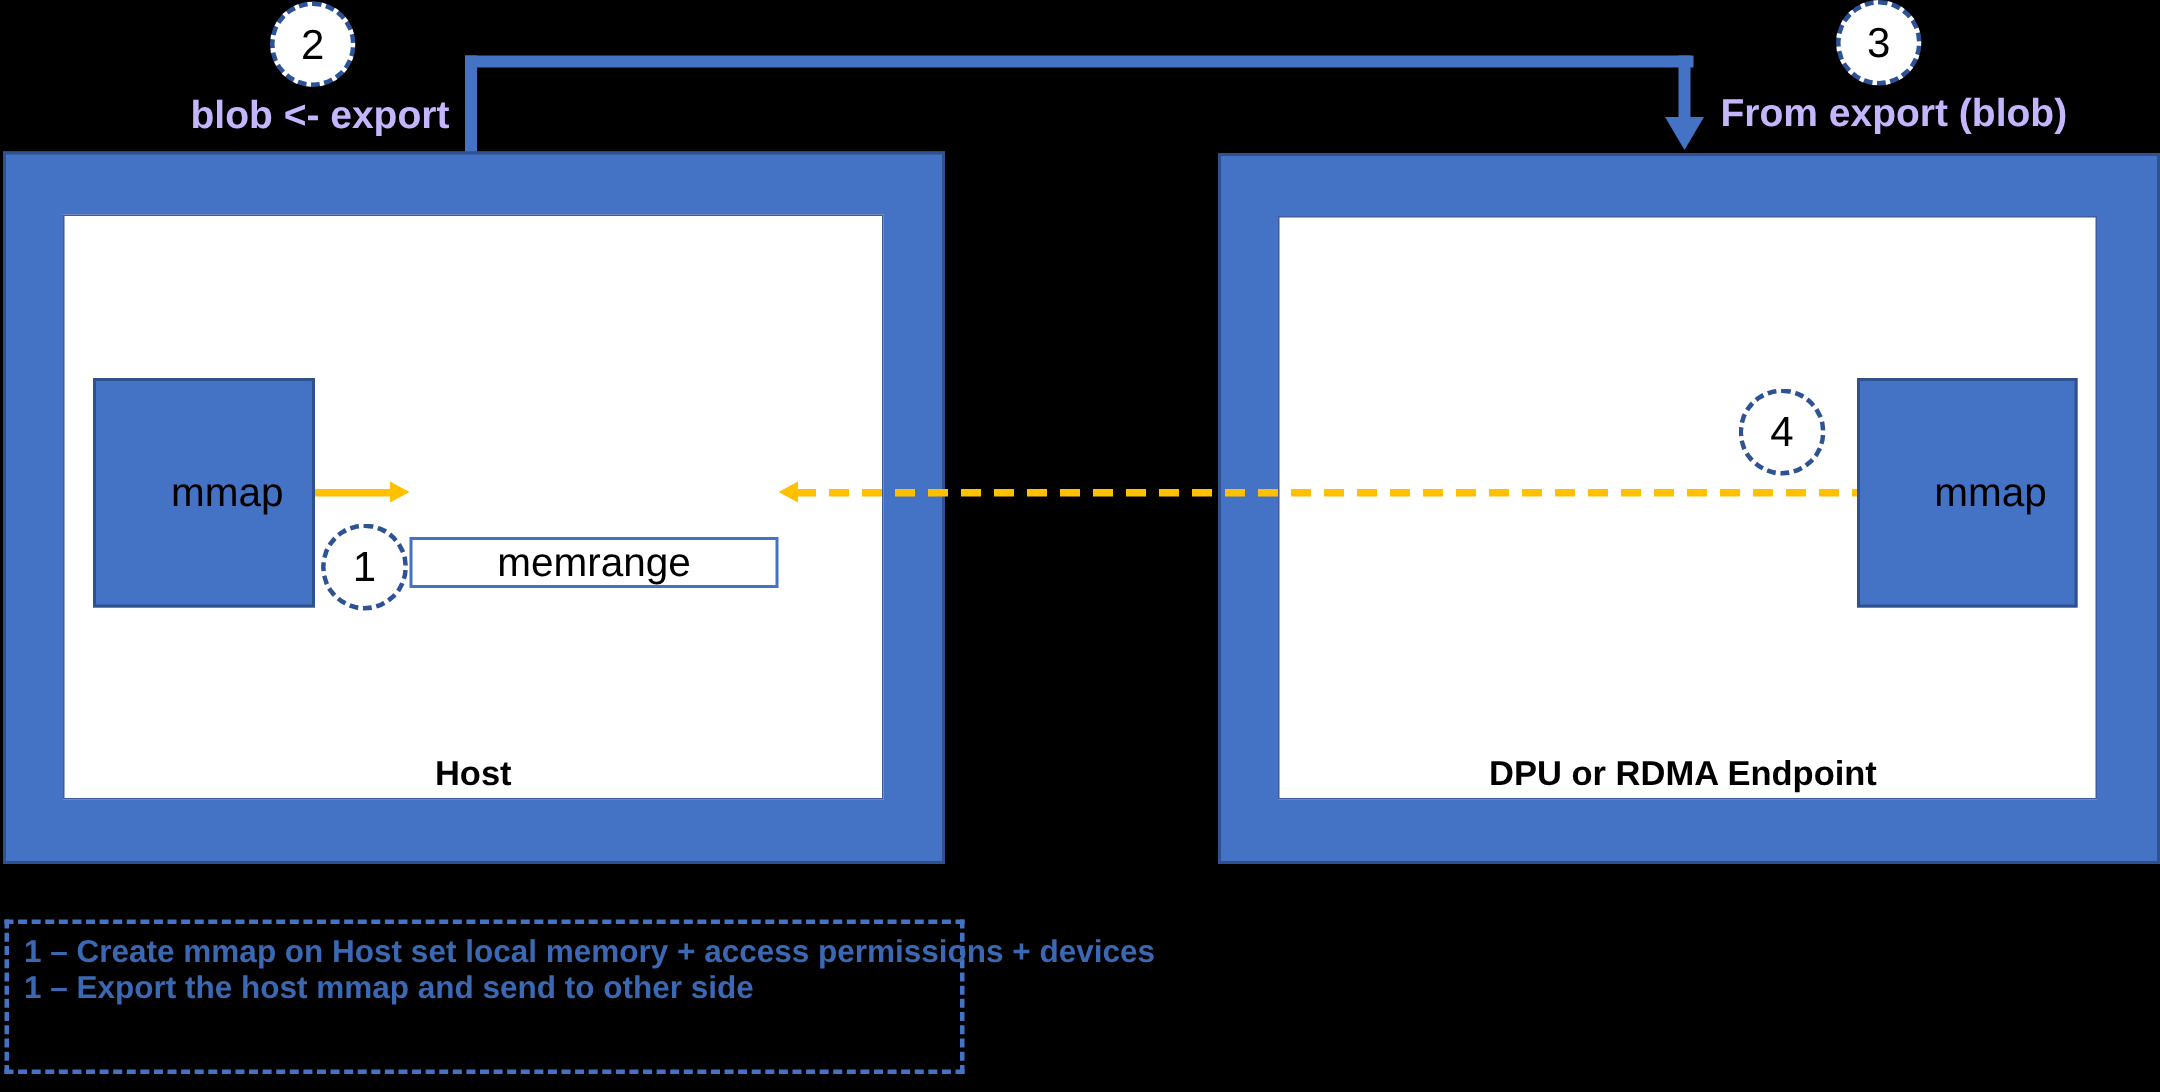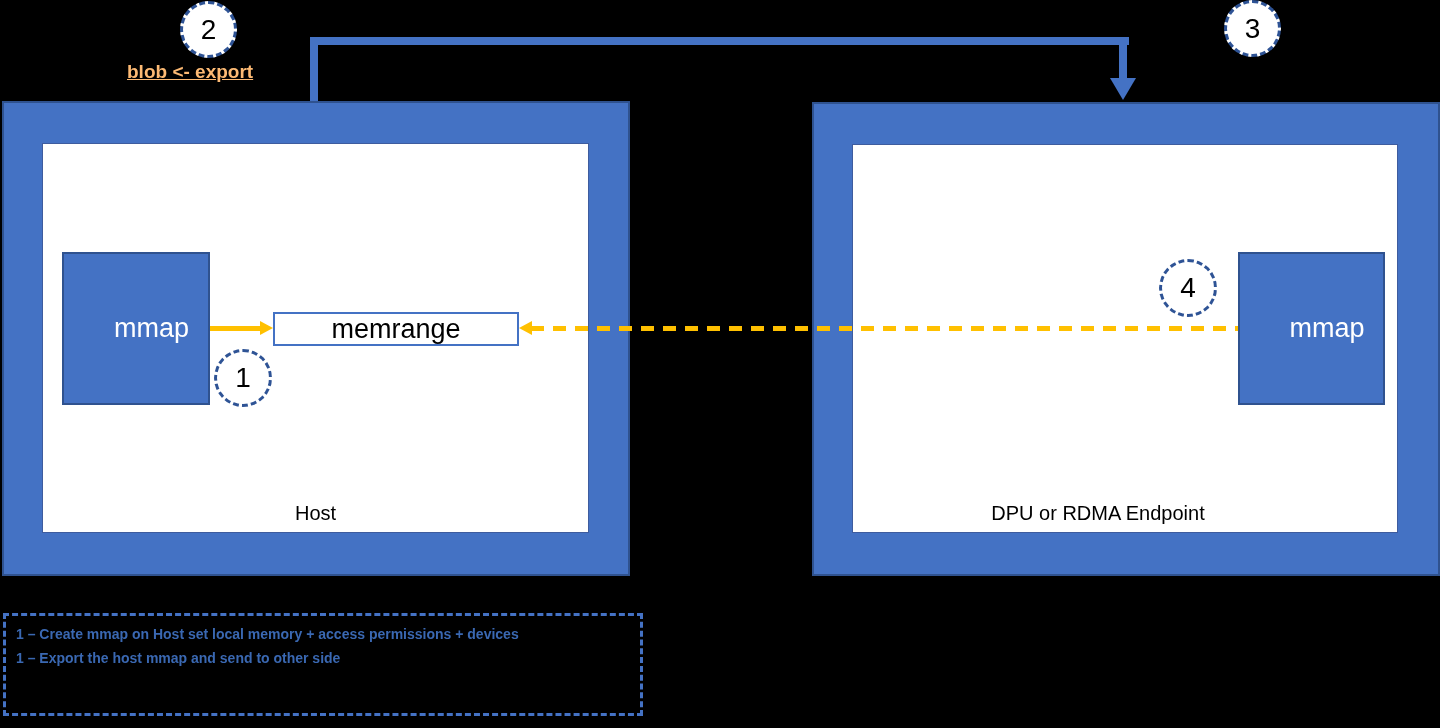--- a/index.html
+++ b/index.html
@@ -20,76 +20,75 @@
     position:absolute;
     background:#FFFFFF;
     border:1px solid #3E5C9E;
     box-sizing:border-box;
   }
   .mmap-box{
     position:absolute;
     background:#4472C4;
     border:2px solid #2F528F;
     box-sizing:border-box;
-    color:#ffffff;
+    color:#000000;
     font-size:27px;
     display:flex;align-items:center;justify-content:center;padding-left:31px;
   }
   .memrange-box{
     position:absolute;
     background:#FFFFFF;
     border:2px solid #4472C4;
     box-sizing:border-box;
     color:#000000;
     font-size:27px;
-    display:flex;align-items:center;justify-content:center;
+    display:flex;align-items:center;justify-content:center;margin-top:46px;
   }
   .region-label{
     position:absolute;
     color:#000000;
-    font-weight:normal;
-    font-size:20px;
+    font-weight:bold;
+    font-size:23px;
     text-align:center;
   }
   .step-circle{
     position:absolute;
     background:#FFFFFF;
     border:3px dashed #2E5395;
     border-radius:50%;
     box-sizing:border-box;
     color:#000000;
     font-size:28px;
     display:flex;align-items:center;justify-content:center;
   }
   .step-label{
     position:absolute;
-    color:#fdba74;
+    color:#c4b5fd;
     font-weight:bold;
-    font-size:19px;
+    font-size:26px;
     white-space:nowrap;
-    text-decoration:underline;
   }
   .conn{position:absolute;background:#4472C4;}
   .arrowhead{position:absolute;width:0;height:0;}
   .yellow-line{position:absolute;background:#FFC000;}
   .yellow-dashed{
     position:absolute;height:5px;
     background:repeating-linear-gradient(90deg,#FFC000 0 13px,transparent 13px 22px);
   }
   #legend{
     position:absolute;
     left:3px;top:613px;width:640px;height:103px;
     border:3px dashed #4472C4;
     box-sizing:border-box;
     padding:7px 0 0 10px;
   }
   .legend-line{
     color:#3A68B2;
     font-weight:bold;
-    font-size:14px;
+    font-size:21px;
     line-height:23.5px;
     white-space:nowrap;
   }
 </style>
 </head>
 <body>
 
 <div id="canvas">
 
   <div class="outer-box" style="left:2px;top:101px;width:628px;height:475px;"></div>
@@ -100,21 +99,21 @@
   <div class="memrange-box" style="left:273px;top:312px;width:246px;height:34px;">
     <span>memrange</span>
   </div>
   <div class="region-label" style="left:42px;top:502px;width:547px;">Host</div>
 
   <div class="outer-box" style="left:812px;top:102px;width:628px;height:474px;"></div>
   <div class="inner-white" style="left:852px;top:144px;width:546px;height:389px;"></div>
   <div class="mmap-box" style="left:1238px;top:252px;width:147px;height:153px;">
     <span>mmap</span>
   </div>
-  <div class="region-label" style="left:872px;top:502px;width:452px;">DPU or RDMA Endpoint</div>
+  <div class="region-label" style="left:896px;top:502px;width:452px;">DPU or RDMA Endpoint</div>
 
   <div class="conn" style="left:310px;top:37px;width:8px;height:64px;"></div>
   <div class="conn" style="left:310px;top:37px;width:819px;height:8px;"></div>
   <div class="conn" style="left:1119px;top:37px;width:8px;height:43px;"></div>
   <div class="arrowhead" style="left:1110px;top:78px;border-left:13px solid transparent;border-right:13px solid transparent;border-top:22px solid #4472C4;"></div>
 
   <div class="yellow-line" style="left:210px;top:326px;width:52px;height:5px;"></div>
   <div class="arrowhead" style="left:260px;top:321px;border-top:7px solid transparent;border-bottom:7px solid transparent;border-left:13px solid #FFC000;"></div>
 
   <div class="yellow-dashed" style="left:531px;top:326px;width:707px;"></div>
@@ -127,19 +126,20 @@
     <span>2</span>
   </div>
   <div class="step-circle" style="left:1224px;top:0px;width:57px;height:57px;">
     <span>3</span>
   </div>
   <div class="step-circle" style="left:1159px;top:259px;width:58px;height:58px;">
     <span>4</span>
   </div>
 
   <div class="step-label" style="left:127px;top:61px;">blob &lt;- export</div>
+  <div class="step-label" style="left:1147px;top:60px;">From export (blob)</div>
 
   <div id="legend">
     <div class="legend-line">1 – Create mmap on Host set local memory + access permissions + devices</div>
     <div class="legend-line">1 – Export the host mmap and send to other side</div>
   </div>
 
 </div>
 
 </body></html>

